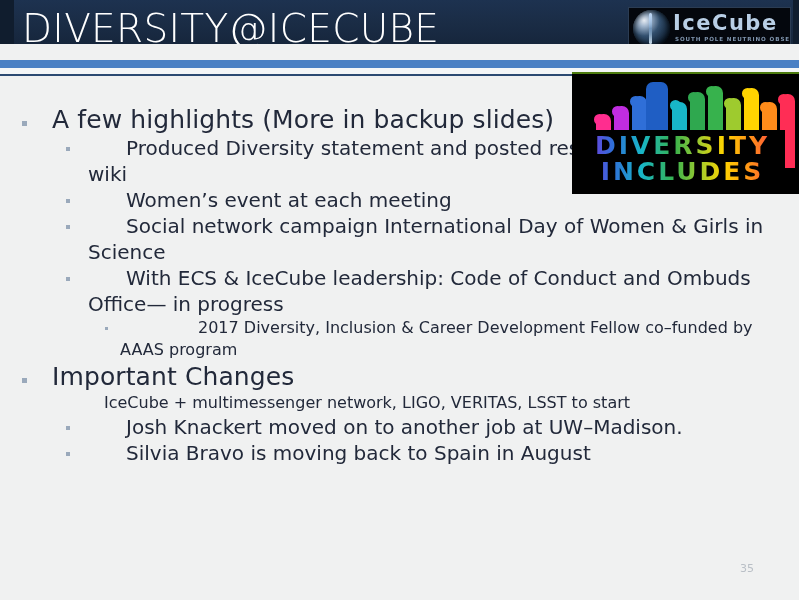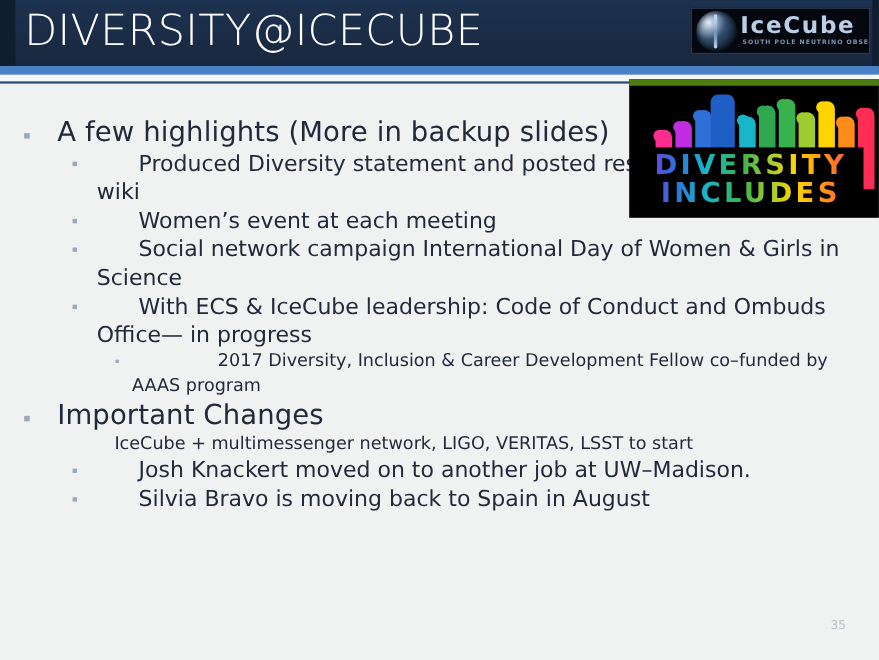--- a/index.html
+++ b/index.html
@@ -19,21 +19,21 @@
     height: 600px;
     background: #f0f1f1;
     overflow: hidden;
   }
 
   
   #header {
     position: absolute;
     left: 0; top: 0;
     width: 799px;
-    height: 66px;
+    height: 44px;
     background: #1b2f4a;
     background: linear-gradient(180deg, #1d3250 0%, #1a2c45 55%, #16263c 100%);
     overflow: hidden;
   }
   #header-edge-left {
     position: absolute;
     left: 0; top: 0;
     width: 14px; height: 60px;
     background: #101d2e;
   }
@@ -132,21 +132,21 @@
 
   
   #dm-image {
     position: absolute;
     left: 572px;
     top: 72px;
     width: 227px;
     height: 120px;
     background: #000000;
     overflow: hidden;
-    border-top: 6px solid #4d7c0f;
+    border-top: 2px solid #4d7c0f;
   }
   .dm-figure {
     position: absolute;
     bottom: 26px;
     width: 15px;
     border-radius: 7px 7px 0 0;
   }
   .dm-head {
     position: absolute;
     width: 11px; height: 11px;
@@ -230,21 +230,21 @@
   
   .lv3-nobullet .bullet-text {
     margin-left: 104px;
     font-size: 16px;
     line-height: 22px;
     text-indent: 0;
   }
 
   #page-number {
     position: absolute;
-    right: 30px;
+    right: 45px;
     top: 562px;
     font-family: "DejaVu Sans", sans-serif;
     font-size: 11px;
     color: #b9bfc6;
     line-height: 14px;
   }
 </style>
 </head>
 <body>
 

